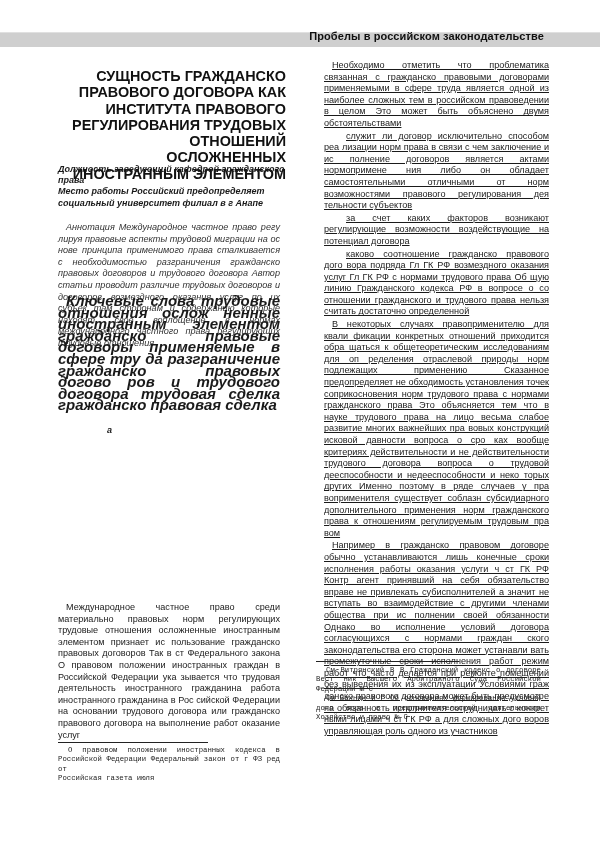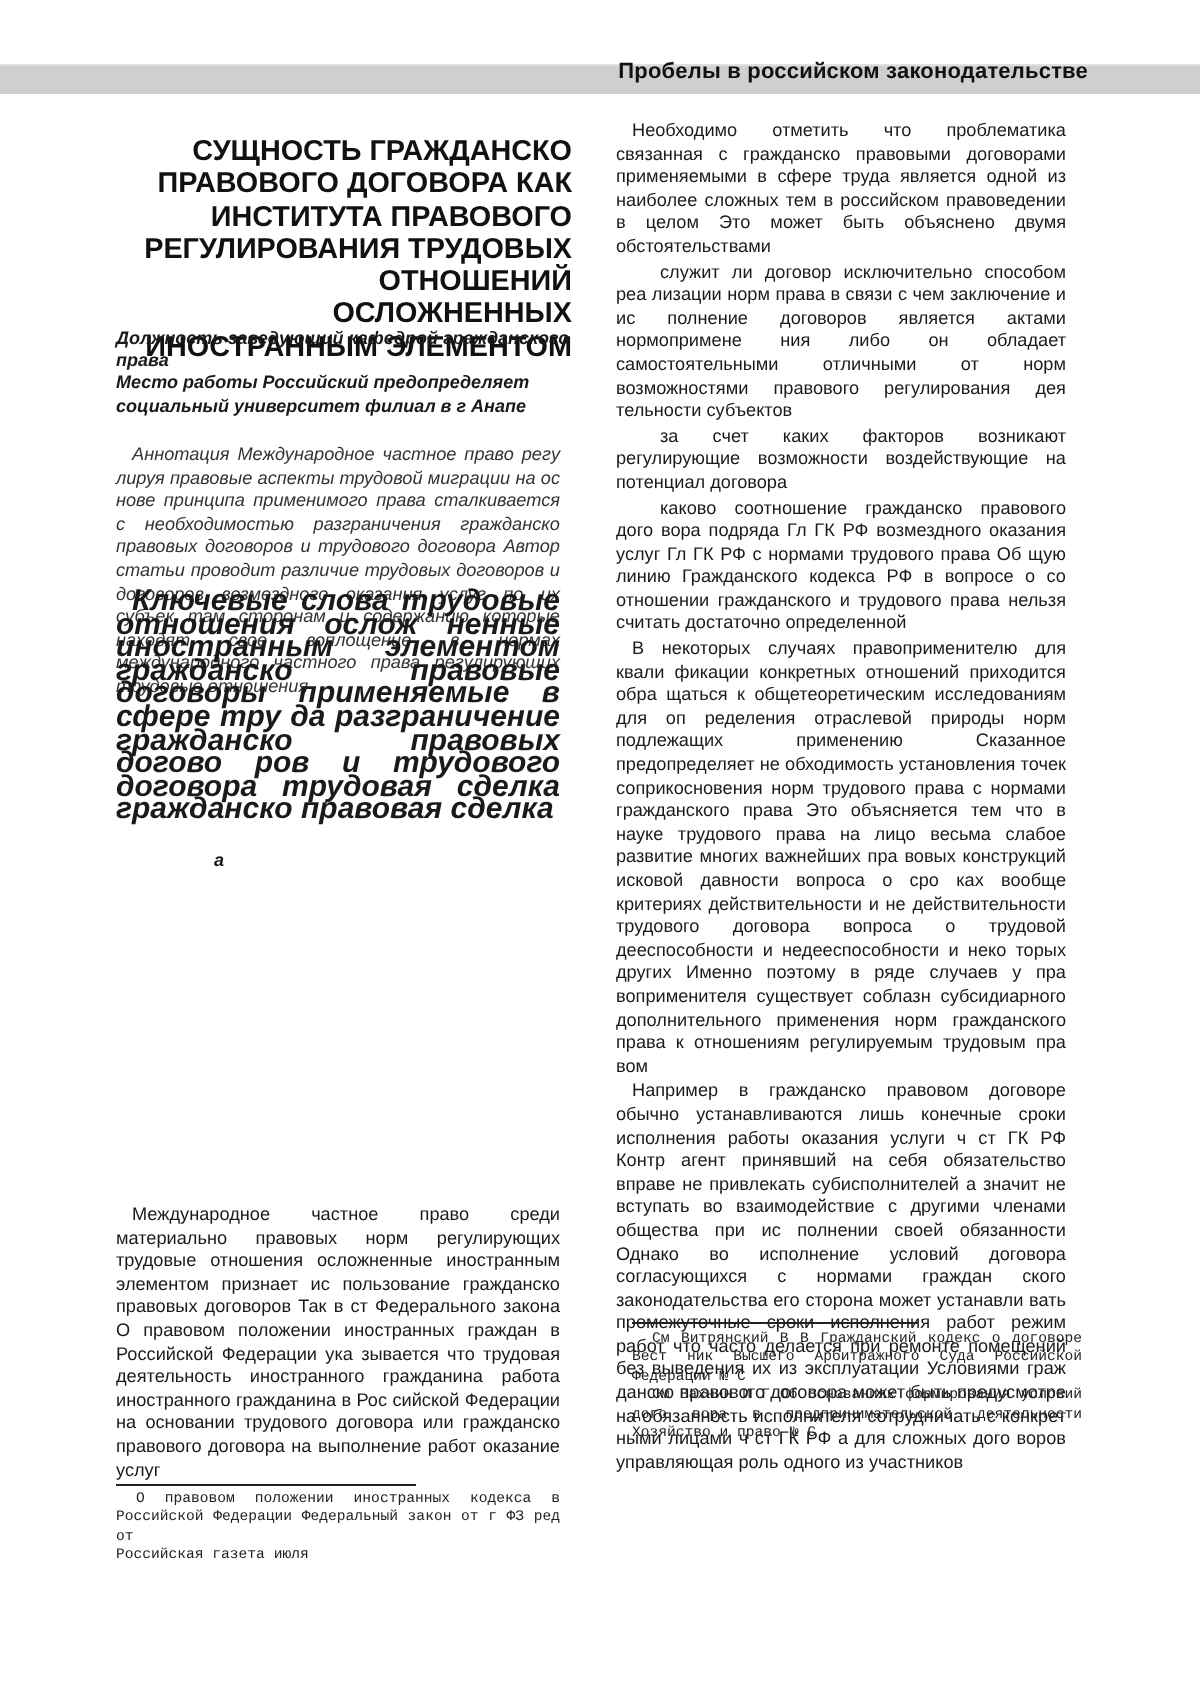--- a/index.html
+++ b/index.html
@@ -1,21 +1,21 @@
 <!DOCTYPE html>
 <html><head>
 <meta charset="utf-8">
 <style>
   html,body{margin:0;padding:0;background:#fff;}
   body{width:600px;height:849px;position:relative;overflow:hidden;font-family:"Liberation Sans",sans-serif;color:#1a1a1a;}
   .header-bar{position:absolute;left:0;top:32px;width:600px;height:14px;background:#cfcfcf;border-top:1px solid #e0e0e0;}
   .header-title{position:absolute;right:56px;top:30px;font-weight:bold;font-size:11px;color:#111;letter-spacing:0.1px;}
   .col{position:absolute;font-size:9.1px;line-height:11.6px;text-align:justify;}
   .left{left:58px;width:222px;}
-  .right{left:308px;width:225px;}
+  .right{left:324px;width:225px;text-decoration:underline;}
   .title{position:absolute;left:68px;top:68px;width:218px;text-align:right;font-weight:bold;font-size:14.4px;line-height:16.3px;color:#111;}
   .author{position:absolute;left:58px;top:164px;width:230px;font-style:italic;font-weight:bold;font-size:9px;line-height:11.2px;}
   .abstract{top:222px;font-style:italic;color:#333;}
   .keywords{position:absolute;left:58px;top:295px;width:222px;font-style:italic;font-weight:bold;font-size:15px;line-height:11.6px;text-align:justify;}
   .stray{position:absolute;left:107px;top:425px;font-style:italic;font-weight:bold;font-size:9px;}
   .para{text-indent:8px;margin:0 0 1px 0;}
   .para.big{text-indent:22px;}
   .left-body{top:602px;}
   .fn-rule{position:absolute;height:1px;background:#222;}
   .footnote{position:absolute;font-size:7.3px;line-height:9.4px;text-align:justify;color:#222;font-family:Liberation Mono, monospace;}

